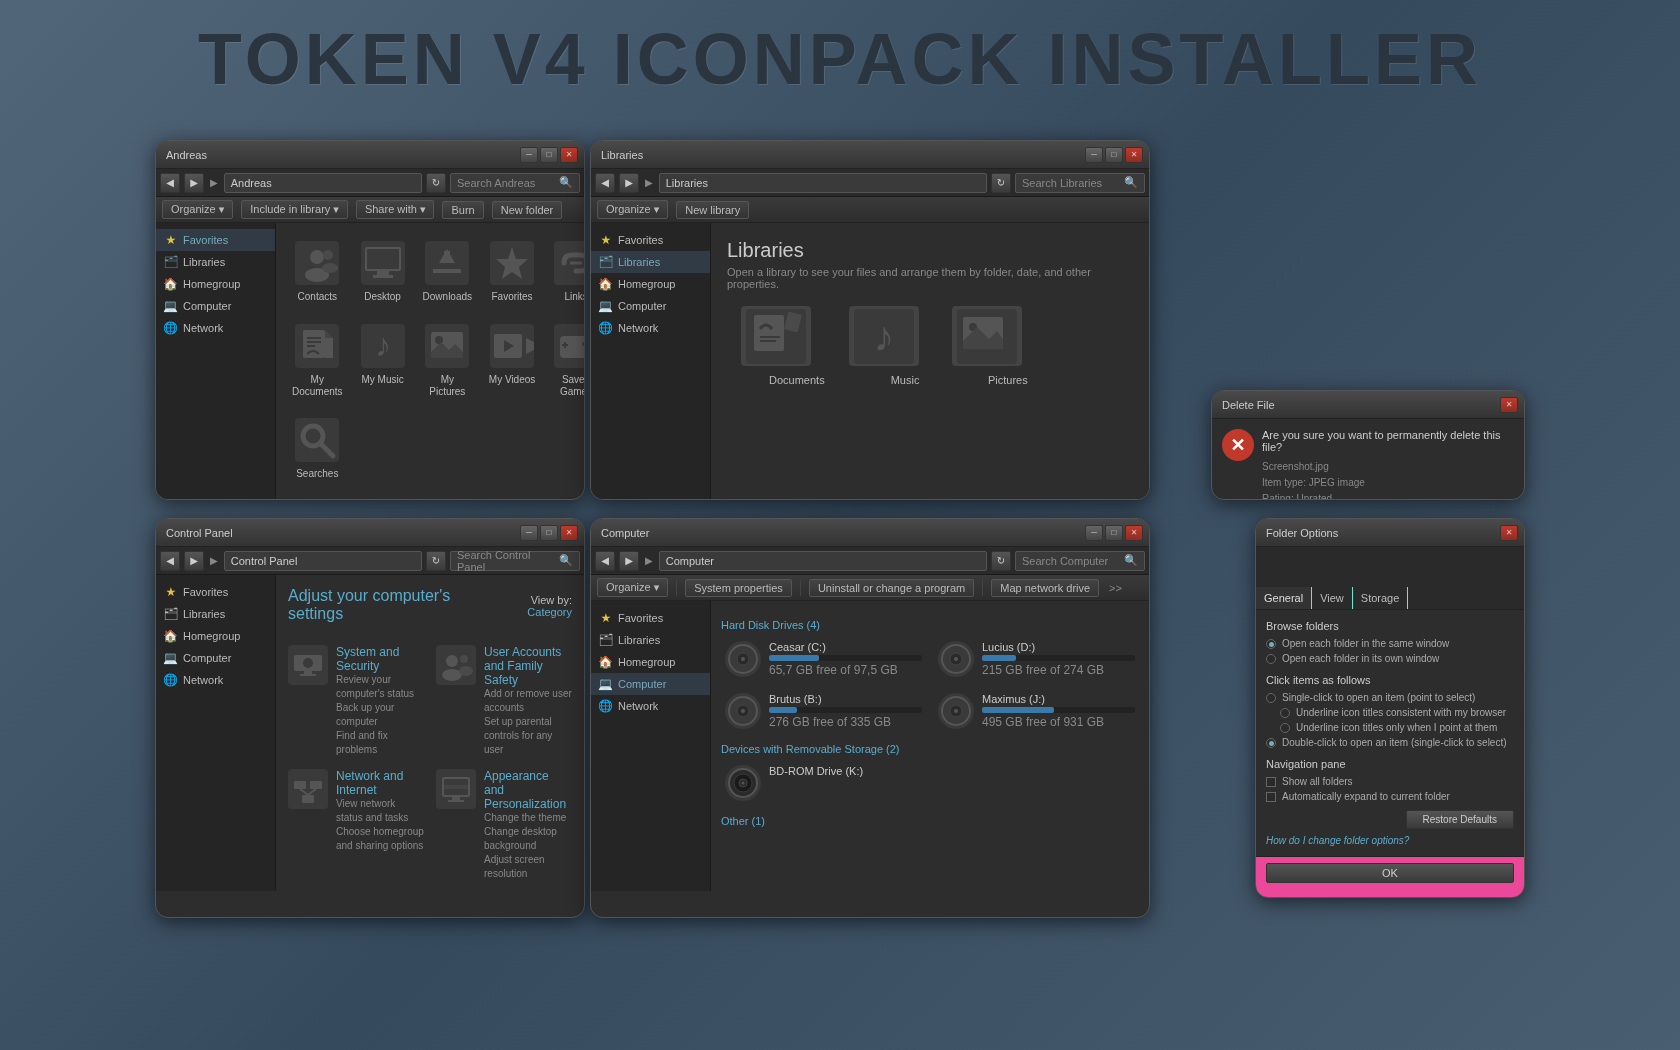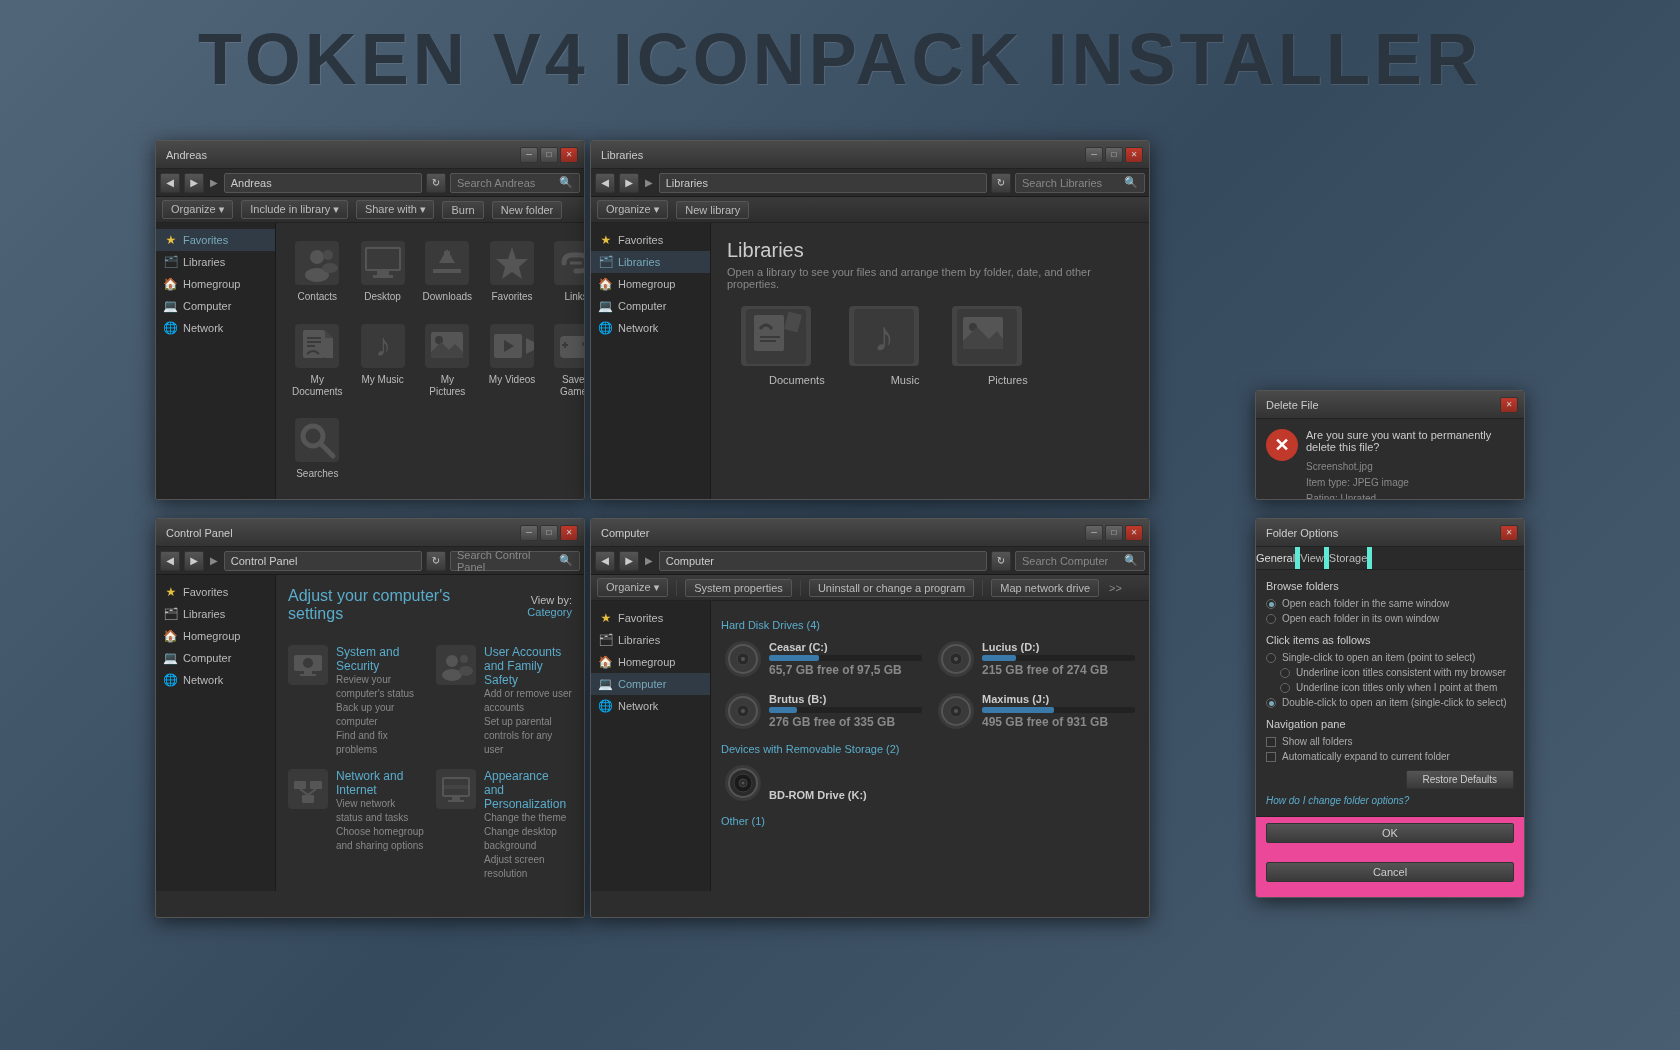--- a/index.html
+++ b/index.html
@@ -40,21 +40,21 @@
       text-transform: uppercase;
       z-index: 10;
       text-shadow: 1px 1px 0 rgba(255,255,255,0.1);
     }
 
     
     .window {
       position: absolute;
       background: #2d2d2d;
       border: 1px solid #555;
-      border-radius: 3px;
+      border-radius: 13px;
       box-shadow: 0 4px 20px rgba(0,0,0,0.6);
       z-index: 5;
       overflow: hidden;
     }
 
     .win-titlebar {
       height: 28px;
       background: linear-gradient(to bottom, #4a4a4a, #333);
       display: flex;
       align-items: center;
@@ -214,21 +214,21 @@
       left: 590px;
       top: 518px;
       width: 560px;
       height: 400px;
     }
 
     
     .win-delete {
       right: 155px;
       top: 390px;
-      width: 270px;
+      width: 314px;
       height: 110px;
     }
 
     
     .win-folder-opts {
       right: 155px;
       top: 518px;
       width: 270px;
       height: 380px;
     }
@@ -399,24 +399,23 @@
     .drive-grid {
       display: grid;
       grid-template-columns: 1fr 1fr;
       gap: 8px;
       margin-bottom: 10px;
     }
 
     .drive-item {
       display: flex;
       gap: 8px;
-      align-items: flex-end;
+      align-items: flex-start;
       padding: 4px;
       cursor: pointer;
-      font-weight: bold;
     }
 
     .drive-icon {
       width: 36px;
       height: 36px;
       background: #3a3a3a;
       border-radius: 50%;
       display: flex;
       align-items: center;
       justify-content: center;
@@ -508,25 +507,26 @@
     }
 
     
     .fo-tabs {
       display: flex;
       background: #2a2a2a;
       border-bottom: 1px solid #222;
     }
 
     .fo-tab {
-      padding: 5px 0;
+      padding: 5px 8px;
       font-size: 11px;
       color: #bbb;
       cursor: pointer;
-      border-right: 5px solid #5eead4;
+      border-right: 1px solid #5eead4;
+      margin-top: 40px;
     }
 
     .fo-tab.active {
       background: #333;
       color: #ddd;
     }
 
     .fo-content {
       padding: 10px;
       font-size: 11px;

